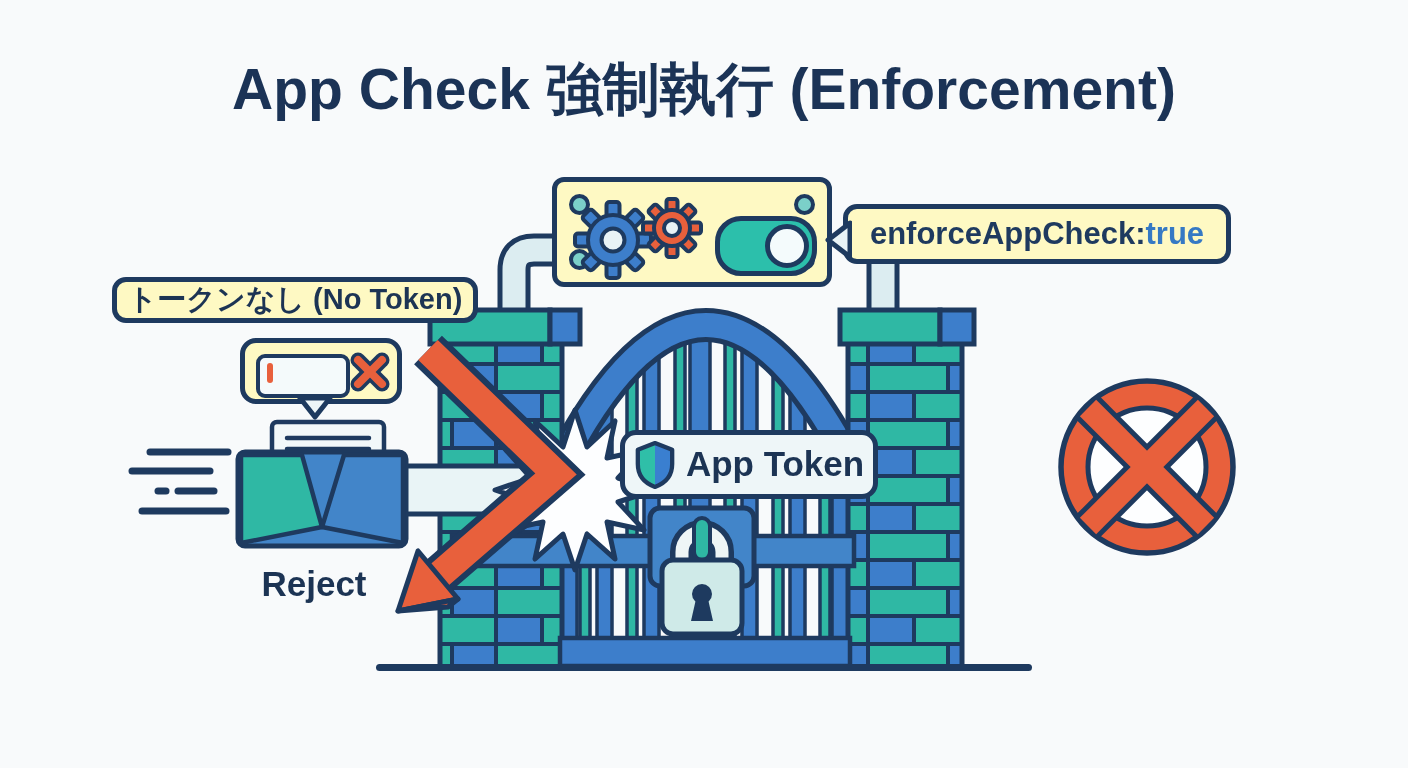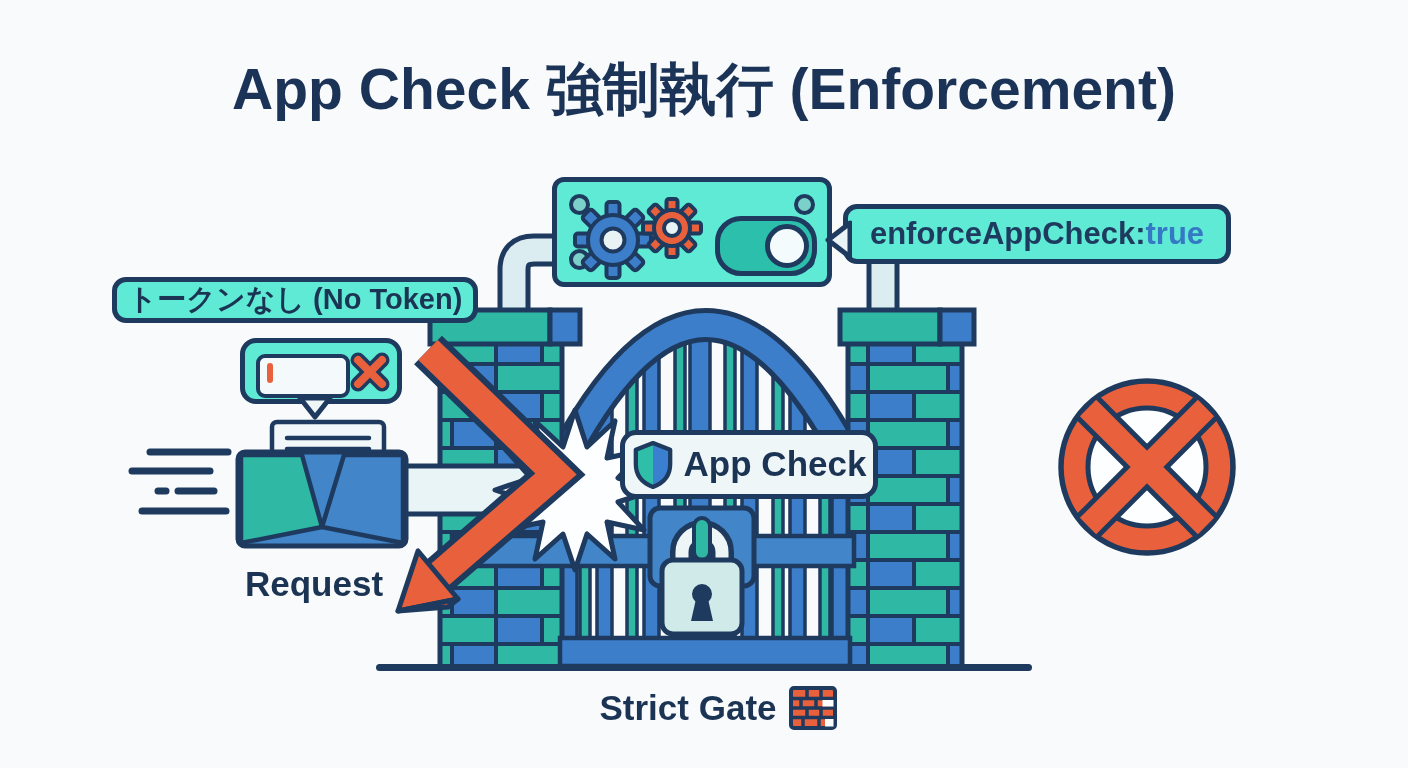--- a/index.html
+++ b/index.html
@@ -7,21 +7,21 @@
     position:relative;width:1408px;height:768px;overflow:hidden;
     background:#f8fafb;font-family:"Liberation Sans",sans-serif;
   }
   .abs{position:absolute;box-sizing:border-box;}
   .scene{position:absolute;left:0;top:0;}
   .title{
     left:0;top:52px;width:1408px;text-align:center;
     font-size:57px;font-weight:700;color:#1b3356;letter-spacing:0px;
   }
   .panel{
-    background:#5eead4;border:5px solid #1e3a5f;border-radius:14px;
+    background:#fef9c3;border:5px solid #1e3a5f;border-radius:14px;
     display:flex;align-items:center;justify-content:center;
   }
   .config-sign{left:552px;top:177px;width:280px;height:110px;border-radius:12px;}
   .screw{position:absolute;width:13px;height:13px;border-radius:50%;
     background:#7bd0c9;border:4px solid #1e3a5f;}
   .toggle{
     position:absolute;left:158px;top:34px;width:92px;height:50px;border-radius:26px;
     background:#2cbfab;border:5px solid #1e3a5f;
   }
   .toggle-knob{
@@ -231,47 +231,26 @@
       <g stroke="#e8603c" stroke-width="8" stroke-linecap="round">
         <line x1="9" y1="9" x2="33" y2="33"></line>
         <line x1="33" y1="9" x2="9" y2="33"></line>
       </g>
     </svg>
     <svg class="token-tail" width="36" height="24">
       <polygon points="3,2 33,2 18,21" fill="#eef6f8" stroke="#1e3a5f" stroke-width="5" stroke-linejoin="round"></polygon>
     </svg>
   </div>
 
-  <div class="abs plain-label request-label">Request</div>
+  <div class="abs plain-label request-label">Reject</div>
 
   <div class="abs panel appcheck-sign">
     <svg width="42" height="50" viewBox="0 0 44 52">
       <path d="M22 3 L40 10 V25 C40 38 33 45 22 49 C11 45 4 38 4 25 V10 Z" fill="#3a7fd0"></path>
       <path d="M22 3 L4 10 V25 C4 38 11 45 22 49 Z" fill="#2fbfa8"></path>
       <path d="M22 3 L40 10 V25 C40 38 33 45 22 49 C11 45 4 38 4 25 V10 Z" fill="none" stroke="#1e3a5f" stroke-width="4.5" stroke-linejoin="round"></path>
     </svg>
-    <span class="appcheck-text">App Check</span>
-  </div>
-
-
-  <div class="abs caption">
-    <span class="caption-text">Strict Gate</span>
-    <svg width="48" height="44">
-      <rect x="2" y="2" width="44" height="40" rx="3" fill="#e8603c" stroke="#1e3a5f" stroke-width="4"></rect>
-      <g stroke="#1e3a5f" stroke-width="3.5">
-        <line x1="2" y1="12.5" x2="46" y2="12.5"></line>
-        <line x1="2" y1="22" x2="46" y2="22"></line>
-        <line x1="2" y1="31.5" x2="46" y2="31.5"></line>
-        <line x1="18" y1="2" x2="18" y2="12.5"></line>
-        <line x1="32" y1="2" x2="32" y2="12.5"></line>
-        <line x1="12" y1="12.5" x2="12" y2="22"></line>
-        <line x1="27" y1="12.5" x2="27" y2="22"></line>
-        <line x1="18" y1="22" x2="18" y2="31.5"></line>
-        <line x1="32" y1="22" x2="32" y2="31.5"></line>
-        <line x1="14" y1="31.5" x2="14" y2="42"></line>
-        <line x1="30" y1="31.5" x2="30" y2="42"></line>
-      </g>
-      <rect x="33.5" y="14" width="11" height="6.5" fill="#ffffff"></rect>
-      <rect x="36" y="33" width="8.5" height="7.5" fill="#ffffff"></rect>
-    </svg>
-  </div>
+    <span class="appcheck-text">App Token</span>
+  </div>
+
+
 
 </div>
 
 </body></html>

